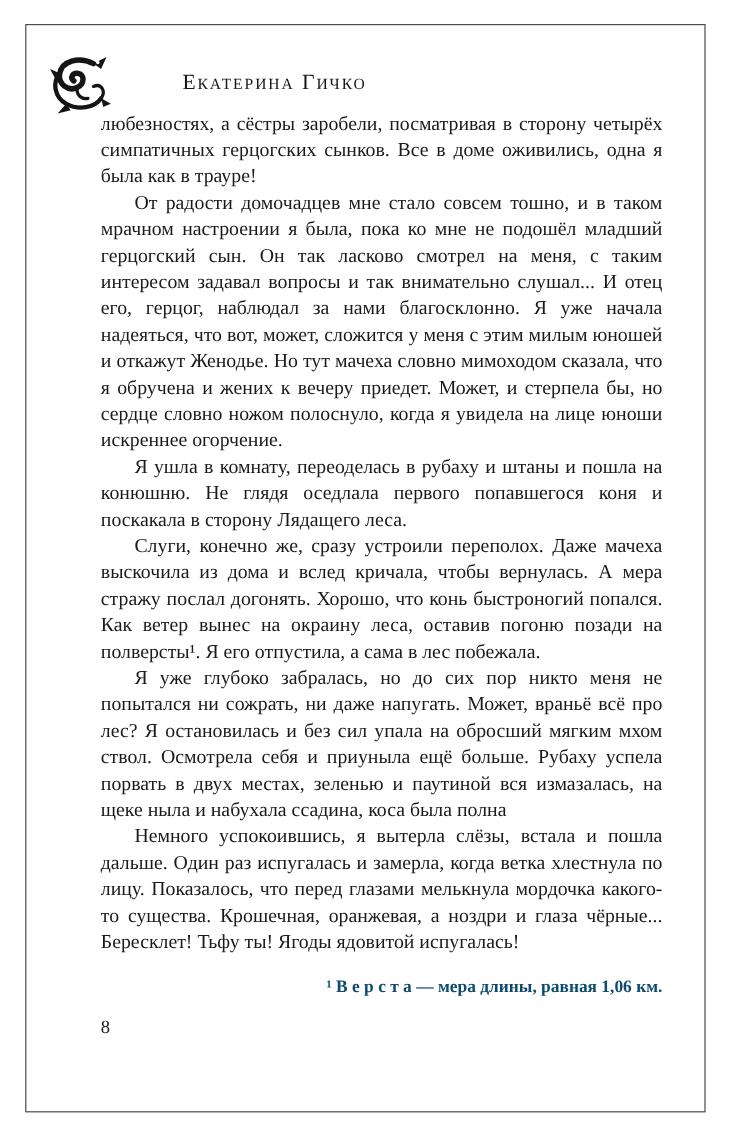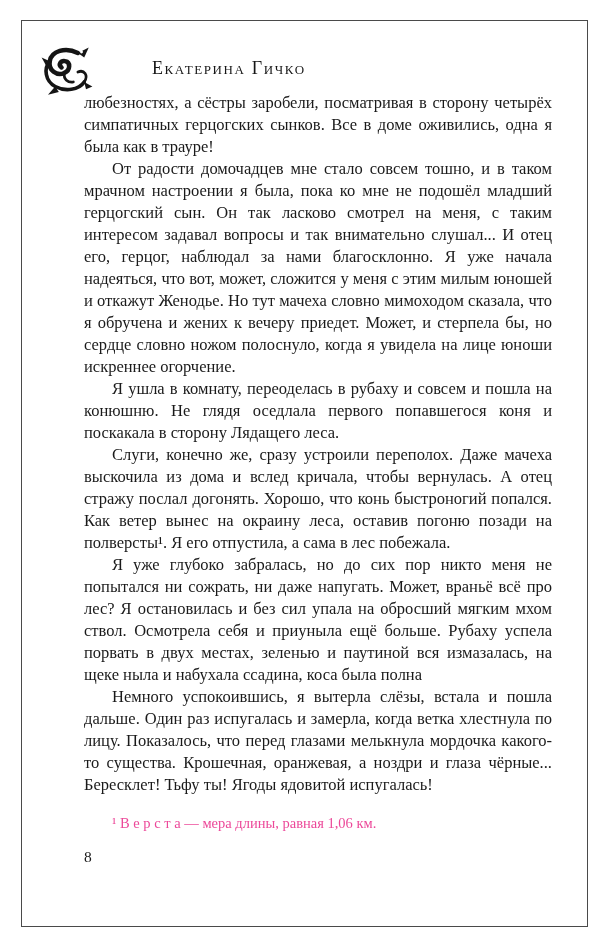--- a/index.html
+++ b/index.html
@@ -65,22 +65,23 @@
     text-indent: 28px;
   }
   .text-block p.no-indent {
     text-indent: 0;
   }
   .footnote {
     margin-top: 18px;
     padding-left: 28px;
     font-size: 14.5px;
     line-height: 19px;
-    text-align: left;
-    color: #ec4899;
+    text-align: right;
+    color: #0c4a6e;
+    font-weight: bold;
   }
   .page-number {
     margin-top: 13px;
     font-size: 15.5px;
     text-align: left;
     color: #1a1a1a;
   }
 </style>
 </head>
 <body>
@@ -106,22 +107,22 @@
         </g>
         <circle cx="48" cy="8" r="1.6" fill="#ffffff"></circle>
       </svg>
     </span>
     <span class="author">Екатерина Гичко</span>
   </div>
 
   <div class="text-block">
     <p class="no-indent">любезностях, а сёстры заробели, посматривая в сторону четырёх симпатичных герцогских сынков. Все в доме оживились, одна я была как в трауре!</p>
     <p>От радости домочадцев мне стало совсем тошно, и в таком мрачном настроении я была, пока ко мне не подошёл младший герцогский сын. Он так ласково смотрел на меня, с таким интересом задавал вопросы и так внимательно слушал... И отец его, герцог, наблюдал за нами благосклонно. Я уже начала надеяться, что вот, может, сложится у меня с этим милым юношей и откажут Женодье. Но тут мачеха словно мимоходом сказала, что я обручена и жених к вечеру приедет. Может, и стерпела бы, но сердце словно ножом полоснуло, когда я увидела на лице юноши искреннее огорчение.</p>
-    <p>Я ушла в комнату, переоделась в рубаху и совсем и пошла на конюшню. Не глядя оседлала первого попавшегося коня и поскакала в сторону Лядащего леса.</p>
-    <p>Слуги, конечно же, сразу устроили переполох. Даже мачеха выскочила из дома и вслед кричала, чтобы вернулась. А отец стражу послал догонять. Хорошо, что конь быстроногий попался. Как ветер вынес на окраину леса, оставив погоню позади на полверсты¹. Я его отпустила, а сама в лес побежала.</p>
+    <p>Я ушла в комнату, переоделась в рубаху и штаны и пошла на конюшню. Не глядя оседлала первого попавшегося коня и поскакала в сторону Лядащего леса.</p>
+    <p>Слуги, конечно же, сразу устроили переполох. Даже мачеха выскочила из дома и вслед кричала, чтобы вернулась. А мера стражу послал догонять. Хорошо, что конь быстроногий попался. Как ветер вынес на окраину леса, оставив погоню позади на полверсты¹. Я его отпустила, а сама в лес побежала.</p>
     <p>Я уже глубоко забралась, но до сих пор никто меня не попытался ни сожрать, ни даже напугать. Может, враньё всё про лес? Я остановилась и без сил упала на обросший мягким мхом ствол. Осмотрела себя и приуныла ещё больше. Рубаху успела порвать в двух местах, зеленью и паутиной вся измазалась, на щеке ныла и набухала ссадина, коса была полна</p>
     <p>Немного успокоившись, я вытерла слёзы, встала и пошла дальше. Один раз испугалась и замерла, когда ветка хлестнула по лицу. Показалось, что перед глазами мелькнула мордочка какого-то существа. Крошечная, оранжевая, а ноздри и глаза чёрные... Бересклет! Тьфу ты! Ягоды ядовитой испугалась!</p>
 
     <div class="footnote">¹ В е р с т а — мера длины, равная 1,06 км.</div>
 
     <div class="page-number">8</div>
   </div>
 
 </div>
 

